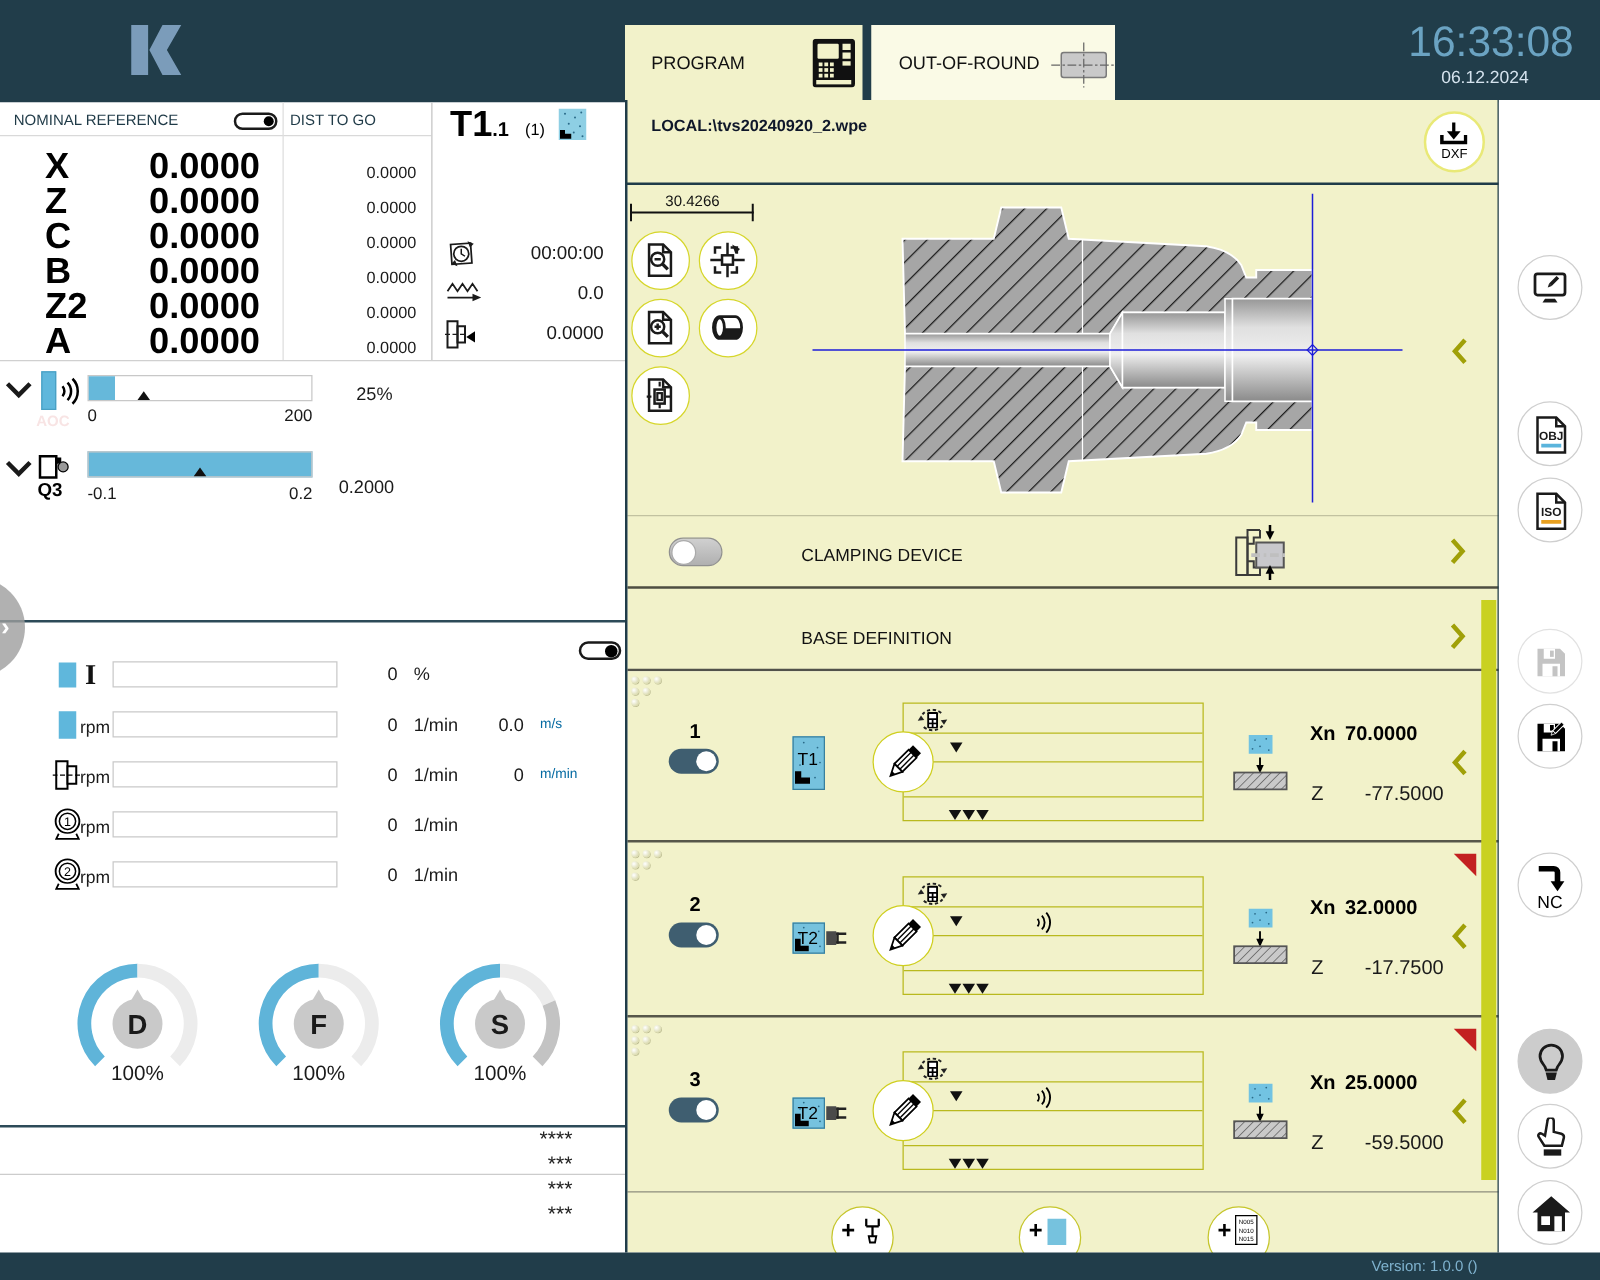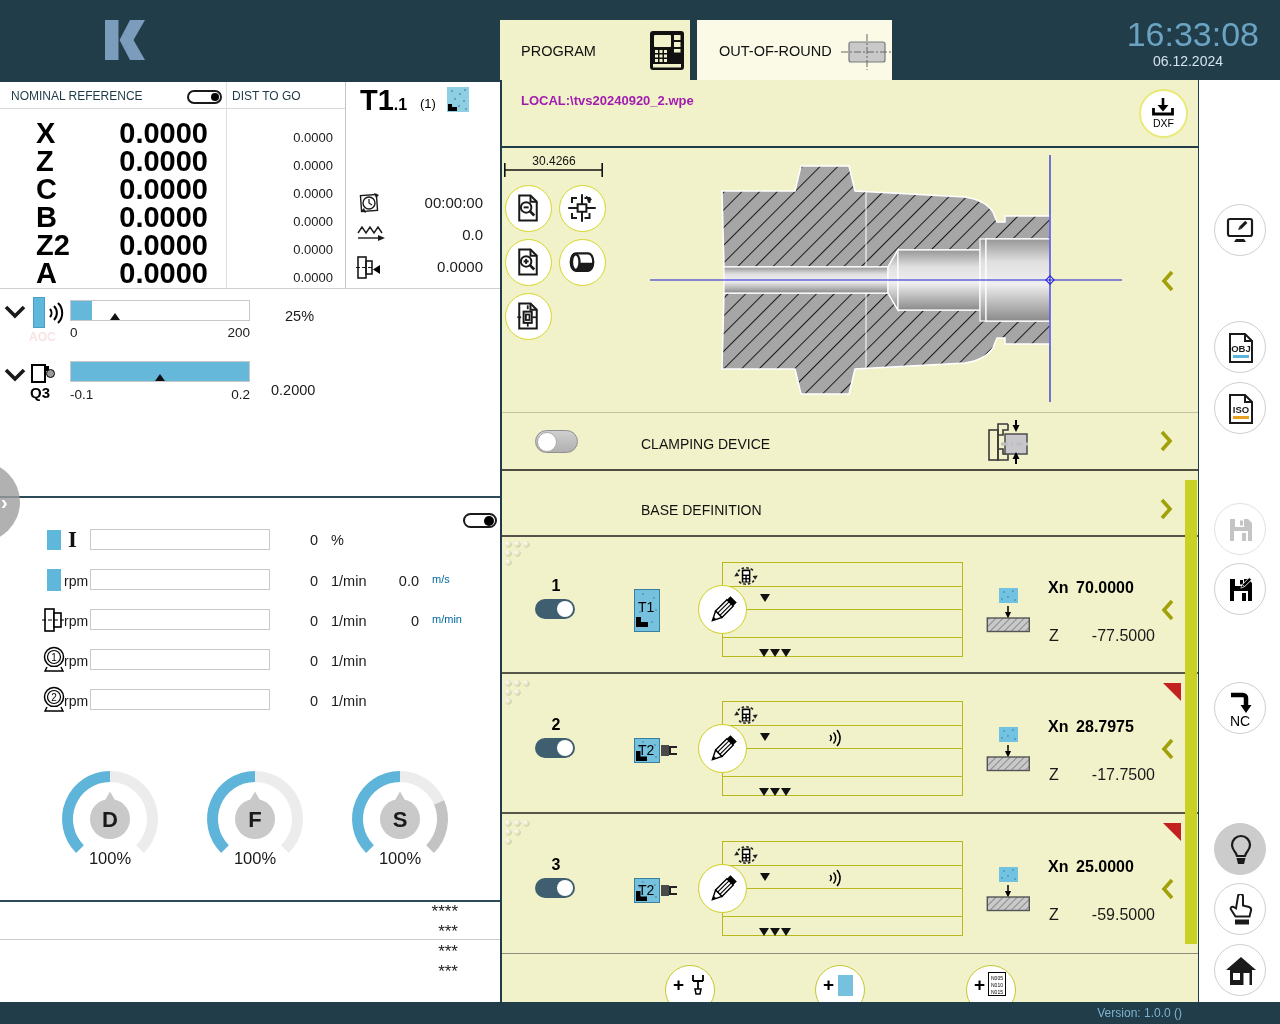--- a/index.html
+++ b/index.html
@@ -13,21 +13,21 @@
 #logotxt b { color:#1d7fae; }
 #clock { right:21px; top:15px; font-size:34px; color:#6ba3c2; }
 #date  { right:57px; top:53px; font-size:14px; color:#d5e3ee; }
 
 #tab1 { left:500px; top:20px; width:190px; height:62px; background:#f2f2ca; }
 #tab2 { left:697px; top:20px; width:195px; height:60px; background:#fafae6; }
 .tabtxt { font-size:14.5px; color:#111; }
 
 #filerow { left:500px; top:80px; width:699px; height:68px; background:#f2f2ca;
   border-bottom:2px solid #203c49; }
-#filename { left:521px; top:93px; font-size:13px; font-weight:bold; color:#a21caf; }
+#filename { left:521px; top:93px; font-size:13px; font-weight:bold; color:#0f172a; }
 
 #drawarea { left:502px; top:148px; width:697px; height:264px; background:#f2f2ca; }
 
 #clamprow { left:502px; top:412px; width:697px; height:59px; background:#f2f2ca;
   border-top:1px solid #c2c2a0; border-bottom:2px solid #4e4e40;}
 
 #baserow { left:502px; top:471px; width:697px; height:66px; background:#f2f2ca;
   border-bottom:2px solid #52524a;}
 #rows { left:502px; top:537px; width:697px; height:465px; background:#f2f2ca; }
 .prow { position:absolute; left:0; width:697px; }
@@ -409,21 +409,21 @@
             <circle cx="31" cy="9" r="0.7"></circle>
             <circle cx="26" cy="15" r="0.7"></circle>
             <circle cx="33" cy="18" r="0.7"></circle>
             <circle cx="20" cy="17" r="0.7"></circle>
           </g>
         <line x1="26" y1="24" x2="26" y2="31" stroke="#000" stroke-width="1.5"></line>
         <path d="M23,30 l3,6.5 3,-6.5 z" fill="#000"></path>
         <rect x="5.3" y="36" width="42" height="13.5" fill="url(#mh2)" stroke="#555" stroke-width="1.4"></rect>
       </svg>
       <div class="xnl" style="top:42px">Xn</div>
-        <div class="xnv" style="top:42px">28.7975</div>
+        <div class="xnv" style="top:42px">32.0000</div>
       <div class="zl" style="top:90px">Z</div>
         <div class="zv" style="top:90px">-17.7500</div>
       <svg class="abs" style="left:658px;top:62px" width="16" height="22" viewBox="0 0 16 22">
           <path d="M12,2 L4,11 L12,20" fill="none" stroke="#a0a008" stroke-width="3.6"></path>
         </svg>
     </div>
 
     <div class="prow" style="top:279px;height:138px;border-bottom:1.5px solid #8d8d7d">
       <div class="redtri" style="top:7px"></div>
       <div class="grip">

